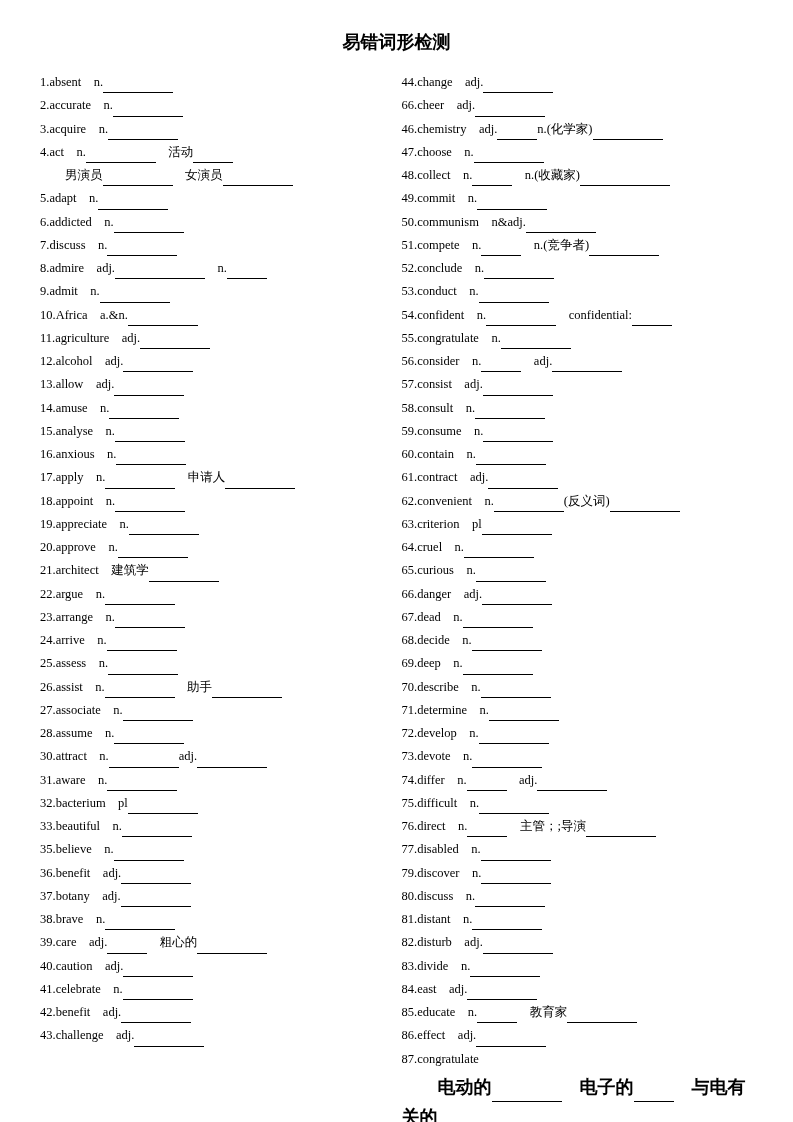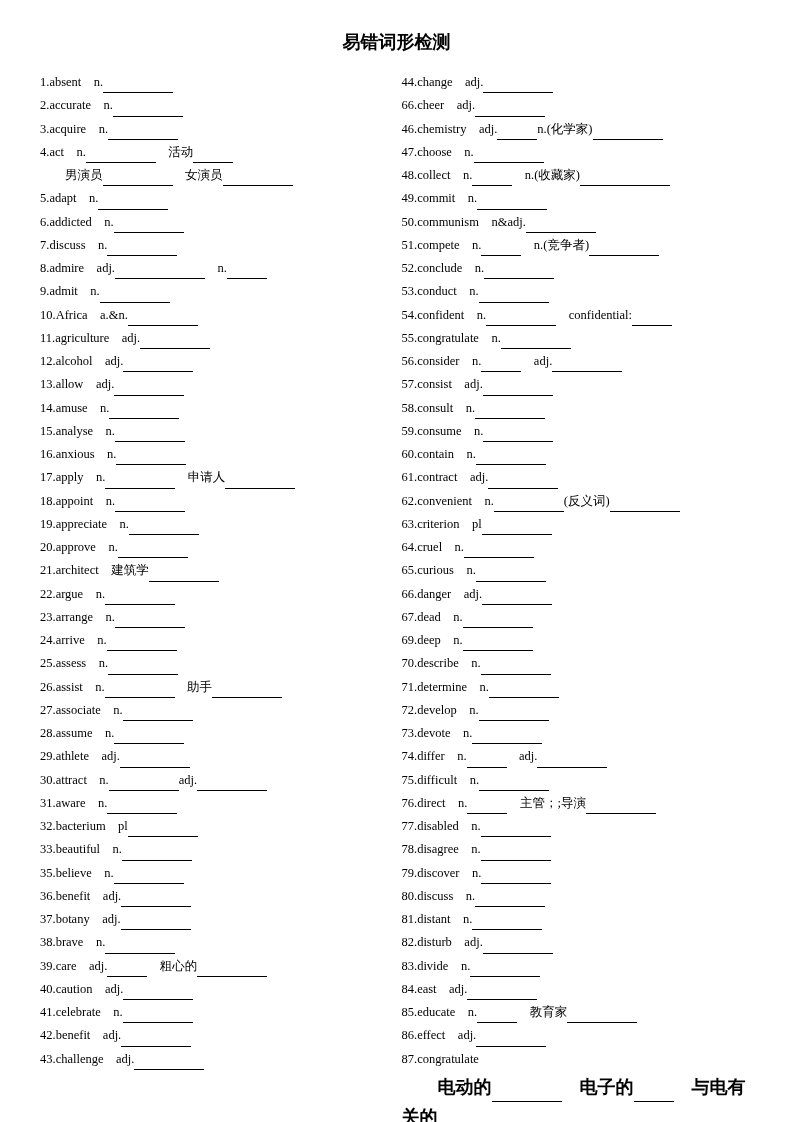--- a/index.html
+++ b/index.html
@@ -82,21 +82,20 @@
       <div class="entry"><span>19.</span><span>appreciate</span>　<span>n.</span><span class="blank blank-md"></span></div>
       <div class="entry"><span>20.</span><span>approve</span>　<span>n.</span><span class="blank blank-md"></span></div>
       <div class="entry"><span>21.</span><span>architect</span>　<span>建筑学<span class="blank blank-md"></span></span></div>
       <div class="entry"><span>22.</span><span>argue</span>　<span>n.</span><span class="blank blank-md"></span></div>
       <div class="entry"><span>23.</span><span>arrange</span>　<span>n.</span><span class="blank blank-md"></span></div>
       <div class="entry"><span>24.</span><span>arrive</span>　<span>n.</span><span class="blank blank-md"></span></div>
       <div class="entry"><span>25.</span><span>assess</span>　<span>n.</span><span class="blank blank-md"></span></div>
       <div class="entry"><span>26.</span><span>assist</span>　<span>n.</span><span class="blank blank-md"></span>　助手<span class="blank blank-md"></span></div>
       <div class="entry"><span>27.</span><span>associate</span>　<span>n.</span><span class="blank blank-md"></span></div>
       <div class="entry"><span>28.</span><span>assume</span>　<span>n.</span><span class="blank blank-md"></span></div>
-      <div class="entry"><span>29.</span><span>athlete</span>　<span>adj.</span><span class="blank blank-md"></span></div>
       <div class="entry"><span>30.</span><span>attract</span>　<span>n.</span><span class="blank blank-md"></span>adj.<span class="blank blank-md"></span></div>
       <div class="entry"><span>31.</span><span>aware</span>　<span>n.</span><span class="blank blank-md"></span></div>
       <div class="entry"><span>32.</span><span>bacterium</span>　<span>pl</span><span class="blank blank-md"></span></div>
       <div class="entry"><span>33.</span><span>beautiful</span>　<span>n.</span><span class="blank blank-md"></span></div>
       <div class="entry"><span>35.</span><span>believe</span>　<span>n.</span><span class="blank blank-md"></span></div>
       <div class="entry"><span>36.</span><span>benefit</span>　<span>adj.</span><span class="blank blank-md"></span></div>
       <div class="entry"><span>37.</span><span>botany</span>　<span>adj.</span><span class="blank blank-md"></span></div>
       <div class="entry"><span>38.</span><span>brave</span>　<span>n.</span><span class="blank blank-md"></span></div>
       <div class="entry"><span>39.</span><span>care</span>　<span>adj.</span><span class="blank blank-sm"></span>　粗心的<span class="blank blank-md"></span></div>
       <div class="entry"><span>40.</span><span>caution</span>　<span>adj.</span><span class="blank blank-md"></span></div>
@@ -123,30 +122,30 @@
       <div class="entry"><span>58.</span><span>consult</span>　<span>n.</span><span class="blank blank-md"></span></div>
       <div class="entry"><span>59.</span><span>consume</span>　<span>n.</span><span class="blank blank-md"></span></div>
       <div class="entry"><span>60.</span><span>contain</span>　<span>n.</span><span class="blank blank-md"></span></div>
       <div class="entry"><span>61.</span><span>contract</span>　<span>adj.</span><span class="blank blank-md"></span></div>
       <div class="entry"><span>62.</span><span>convenient</span>　<span>n.</span><span class="blank blank-md"></span>(反义词)<span class="blank blank-md"></span></div>
       <div class="entry"><span>63.</span><span>criterion</span>　<span>pl</span><span class="blank blank-md"></span></div>
       <div class="entry"><span>64.</span><span>cruel</span>　<span>n.</span><span class="blank blank-md"></span></div>
       <div class="entry"><span>65.</span><span>curious</span>　<span>n.</span><span class="blank blank-md"></span></div>
       <div class="entry"><span>66.</span><span>danger</span>　<span>adj.</span><span class="blank blank-md"></span></div>
       <div class="entry"><span>67.</span><span>dead</span>　<span>n.</span><span class="blank blank-md"></span></div>
+      <div class="entry"><span>68.</span><span>decide</span>　<span>n.</span><span class="blank blank-md"></span></div>
       <div class="entry"><span>69.</span><span>deep</span>　<span>n.</span><span class="blank blank-md"></span></div>
       <div class="entry"><span>70.</span><span>describe</span>　<span>n.</span><span class="blank blank-md"></span></div>
       <div class="entry"><span>71.</span><span>determine</span>　<span>n.</span><span class="blank blank-md"></span></div>
       <div class="entry"><span>72.</span><span>develop</span>　<span>n.</span><span class="blank blank-md"></span></div>
       <div class="entry"><span>73.</span><span>devote</span>　<span>n.</span><span class="blank blank-md"></span></div>
       <div class="entry"><span>74.</span><span>differ</span>　<span>n.</span><span class="blank blank-sm"></span>　adj.<span class="blank blank-md"></span></div>
       <div class="entry"><span>75.</span><span>difficult</span>　<span>n.</span><span class="blank blank-md"></span></div>
       <div class="entry"><span>76.</span><span>direct</span>　<span>n.</span><span class="blank blank-sm"></span>　主管；;导演<span class="blank blank-md"></span></div>
       <div class="entry"><span>77.</span><span>disabled</span>　<span>n.</span><span class="blank blank-md"></span></div>
-      <div class="entry"><span>78.</span><span>disagree</span>　<span>n.</span><span class="blank blank-md"></span></div>
       <div class="entry"><span>79.</span><span>discover</span>　<span>n.</span><span class="blank blank-md"></span></div>
       <div class="entry"><span>80.</span><span>discuss</span>　<span>n.</span><span class="blank blank-md"></span></div>
       <div class="entry"><span>81.</span><span>distant</span>　<span>n.</span><span class="blank blank-md"></span></div>
       <div class="entry"><span>82.</span><span>disturb</span>　<span>adj.</span><span class="blank blank-md"></span></div>
       <div class="entry"><span>83.</span><span>divide</span>　<span>n.</span><span class="blank blank-md"></span></div>
       <div class="entry"><span>84.</span><span>east</span>　<span>adj.</span><span class="blank blank-md"></span></div>
       <div class="entry"><span>85.</span><span>educate</span>　<span>n.</span><span class="blank blank-sm"></span>　教育家<span class="blank blank-md"></span></div>
       <div class="entry"><span>86.</span><span>effect</span>　<span>adj.</span><span class="blank blank-md"></span></div>
       <div class="entry"><span>87.</span><span>congratulate</span>　</div>
       <div class="entry-multiline">　　电动的<span class="blank blank-md"></span>　电子的<span class="blank blank-sm"></span>　与电有关的<span class="blank blank-sm"></span></div>

